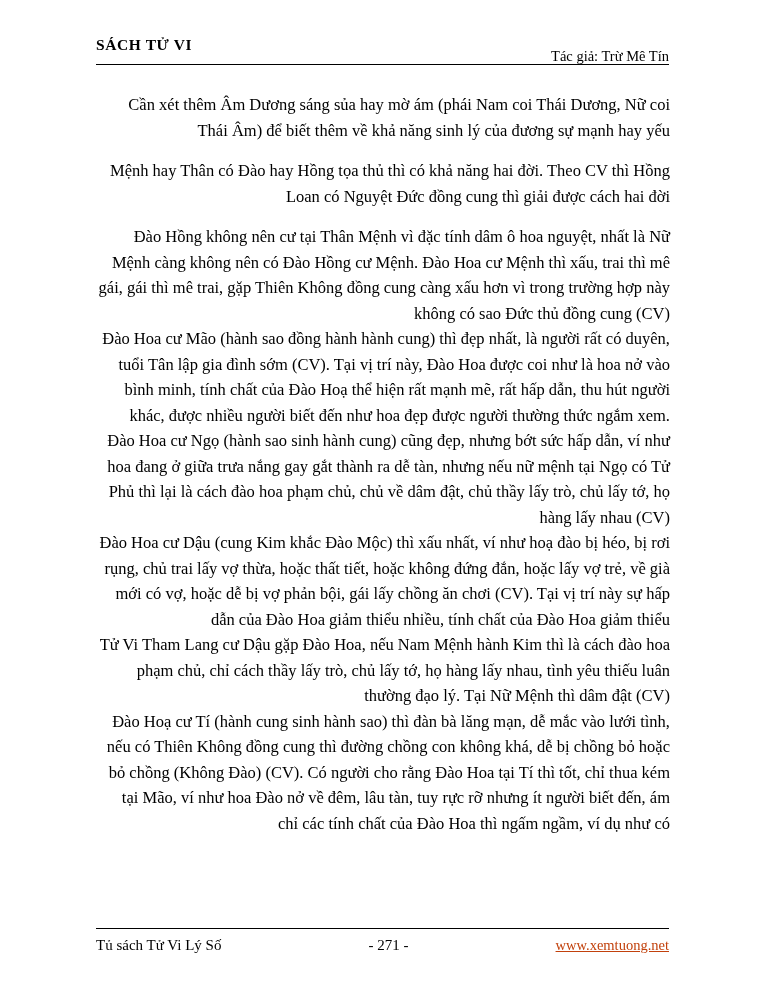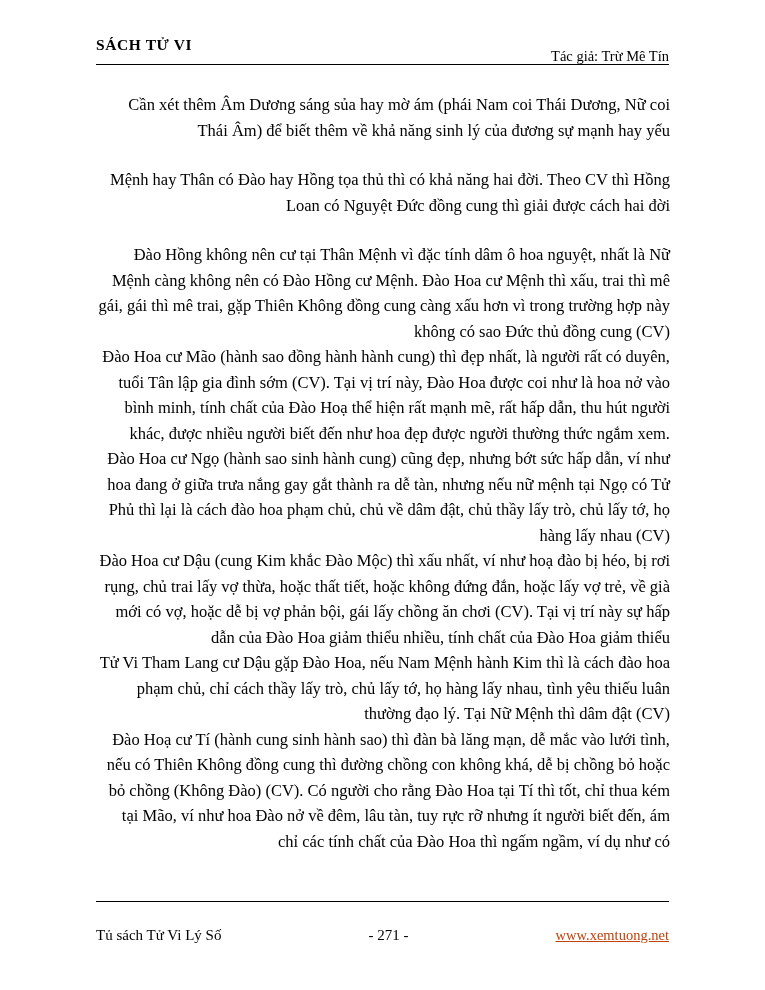--- a/index.html
+++ b/index.html
@@ -50,33 +50,33 @@
     width: 572px;
   }
   .para {
     font-size: 16.5px;
     line-height: 25.5px;
     text-align: right;
     margin: 0 0 0 0;
     hyphens: none;
   }
   .para.gap {
-    margin-top: 24px;
+    margin-top: 15px;
   }
   .footer {
     position: absolute;
     left: 96px;
     right: 96px;
-    bottom: 42px;
+    bottom: 32px;
     height: 26px;
     border-top: 1.5px solid #000;
     display: flex;
     align-items: center;
     justify-content: space-between;
-    padding-top: 20px;
+    padding-top: 3px;
   }
   .footer-left {
     font-size: 15px;
   }
   .footer-center {
     font-size: 15px;
   }
   .footer-right {
     font-size: 14.5px;
     color: #c2410c;

